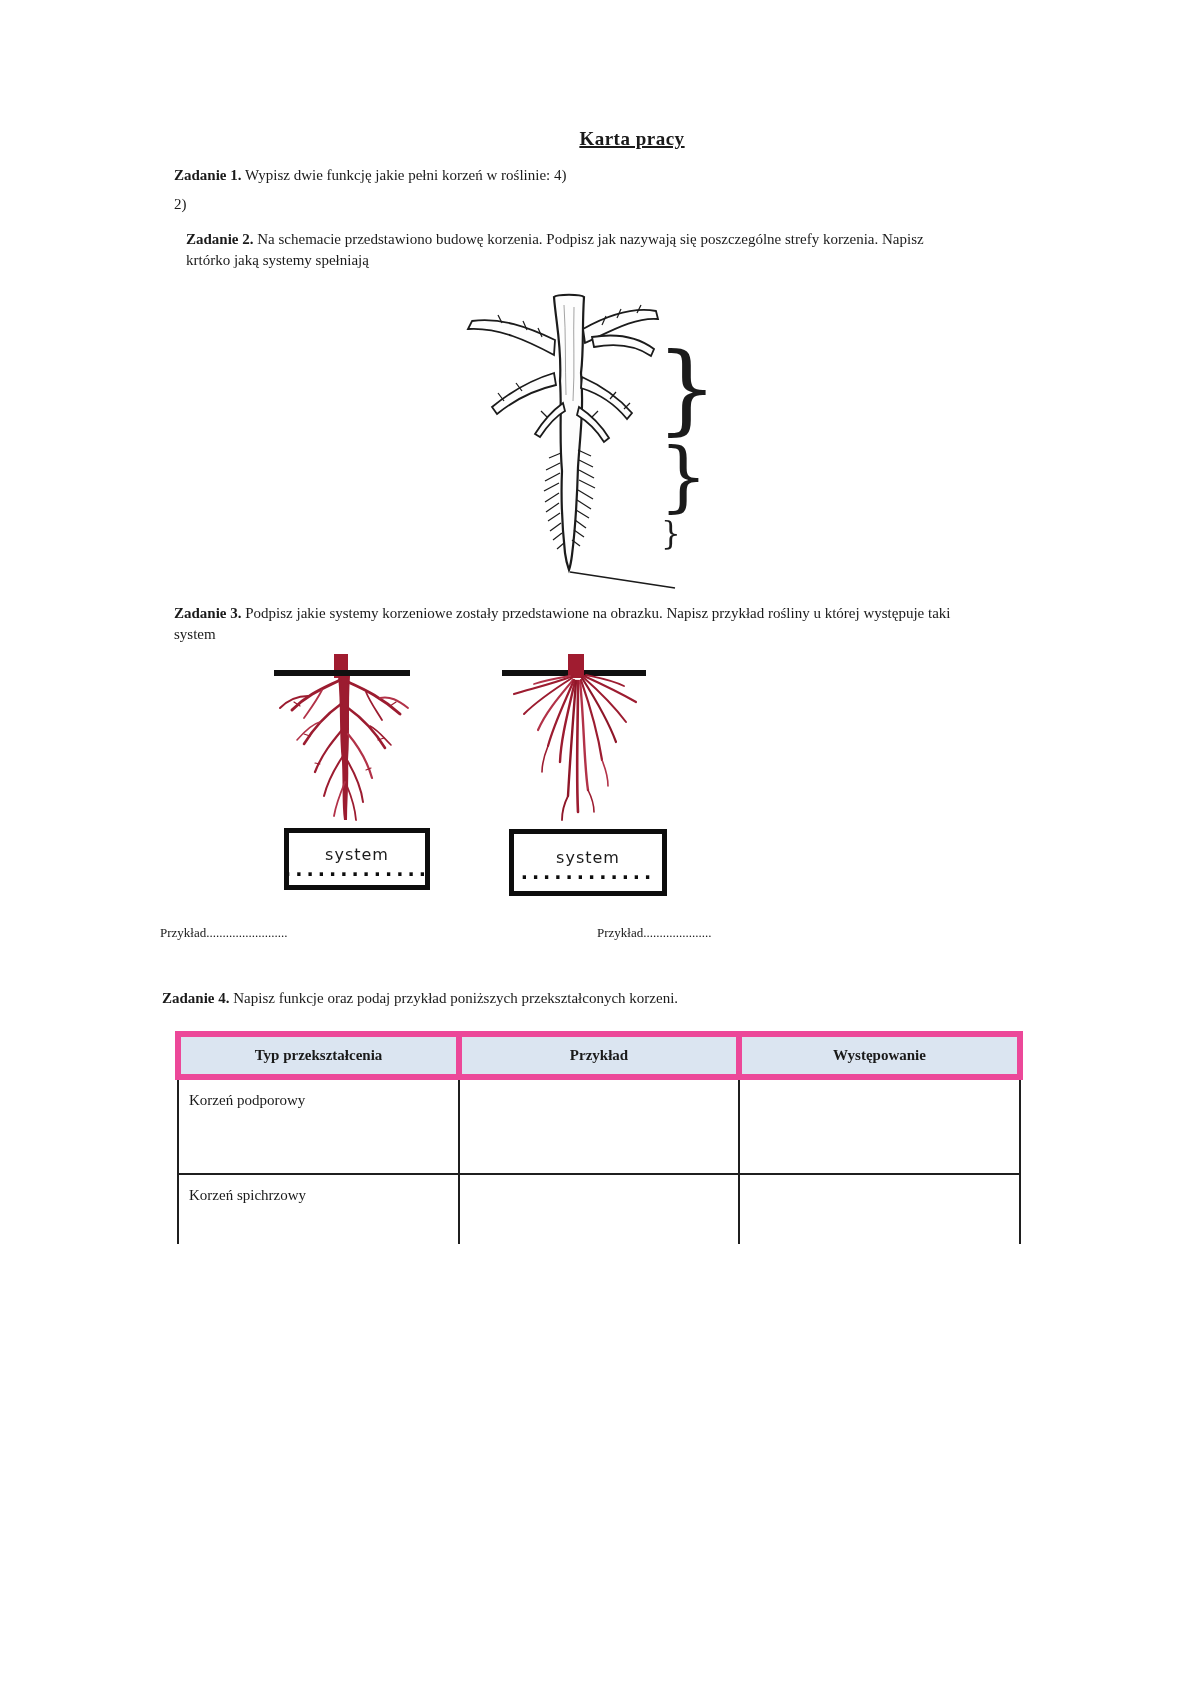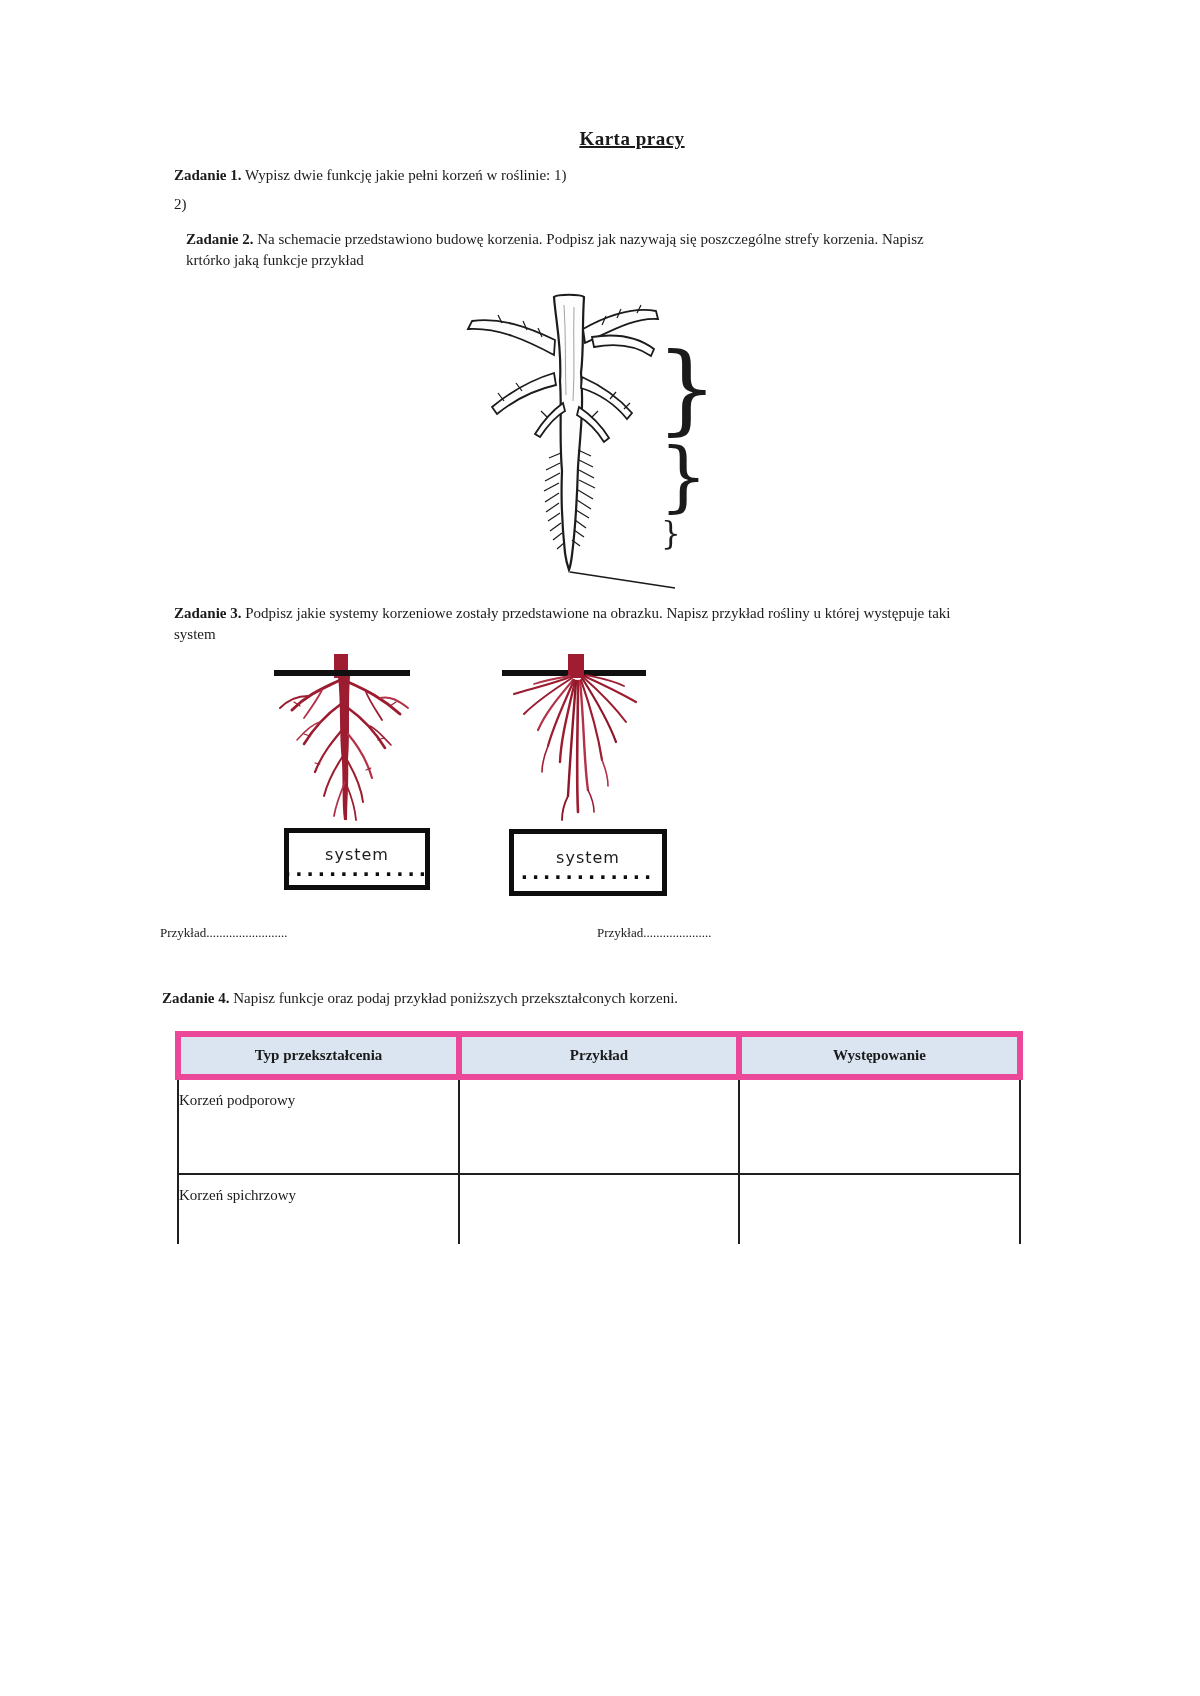--- a/index.html
+++ b/index.html
@@ -30,44 +30,44 @@
   table.task4{
     position:absolute;left:143px;top:1031px;width:842px;
     border-collapse:collapse;table-layout:fixed;
   }
   table.task4 th{
     background:#dbe5f1;border:6px solid #ec4899;
     font-size:15px;font-weight:bold;text-align:center;height:33px;padding:2px;
   }
   table.task4 td{
     border:2px solid #1f1f1f;height:69px;vertical-align:top;
-    font-size:15px;padding:12px 0;background:#ffffff;
+    font-size:15px;padding:12px 10px;background:#ffffff;
   }
 </style>
 </head>
 <body>
 
 <div class="page">
 
   <div class="abs doc-title">
     <span>Karta pracy</span>
   </div>
 
   <p class="abs task" style="left:142px;top:165px;width:1000px">
     <b>Zadanie 1.</b>
-    <span>Wypisz dwie funkcję jakie pełni korzeń w roślinie: 1)</span>
+    <span>Wypisz dwie funkcję jakie pełni korzeń w roślinie: 4)</span>
   </p>
   <p class="abs task" style="left:142px;top:194px">
     <span>2)</span>
   </p>
 
   <p class="abs task" style="left:154px;top:229px;width:1010px">
     <b>Zadanie 2.</b>
     <span>Na schemacie przedstawiono budowę korzenia. Podpisz jak nazywają się poszczególne strefy korzenia. Napisz</span><br>
-    <span>krtórko jaką funkcje przykład</span>
+    <span>krtórko jaką systemy spełniają</span>
   </p>
 
   <svg class="abs" style="left:400px;top:285px" width="300" height="315" viewBox="0 0 300 315">
 
     <path d="M 122,12 C 125,9 149,9 152,12 C 150,42 152,64 149,88 C 152,122 148,152 146,182
              C 145,216 143,246 140,270 C 139,278 138,282 137,285 C 136,282 134,276 133,268
              C 130,240 129,210 130,186 C 127,152 130,124 128,96 C 130,62 124,38 122,12 Z" fill="#fdfdfd" stroke="#1b1b1b" stroke-width="2.2"></path>
     <path d="M 132,20 C 134,50 133,80 134,110" fill="none" stroke="#1b1b1b" stroke-width="0.8" opacity="0.5"></path>
     <path d="M 142,22 C 141,52 143,84 141,116" fill="none" stroke="#1b1b1b" stroke-width="0.8" opacity="0.5"></path>
 

